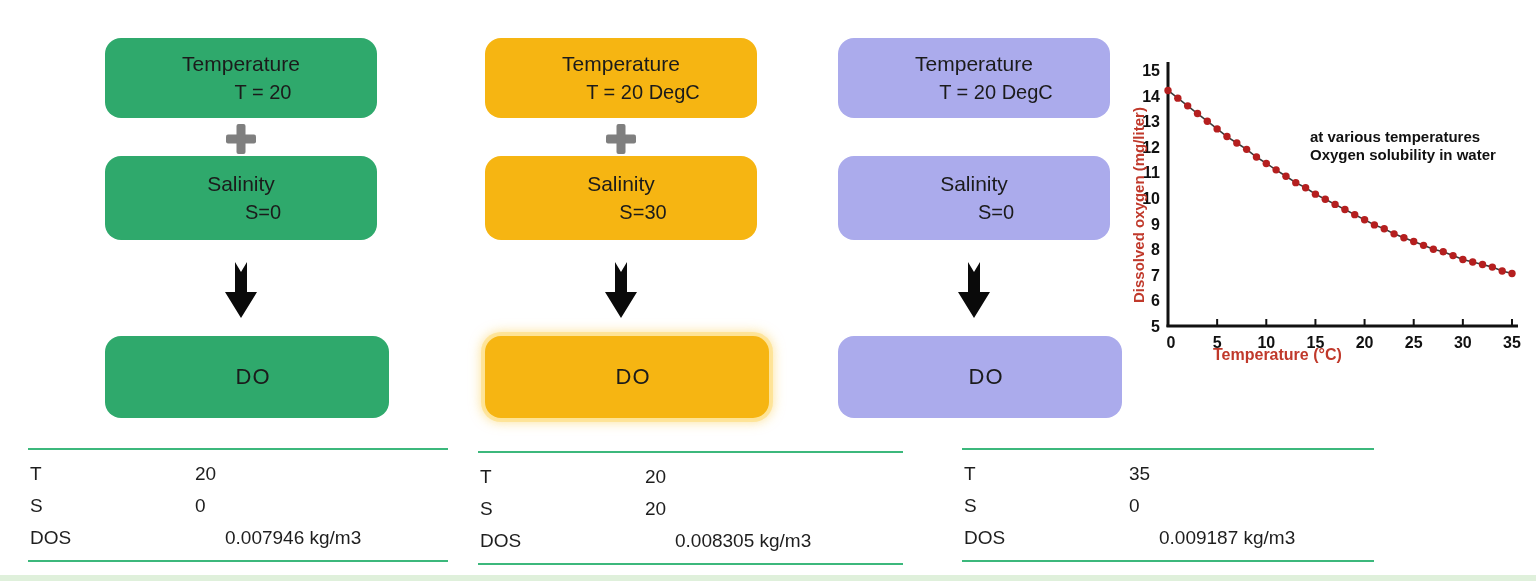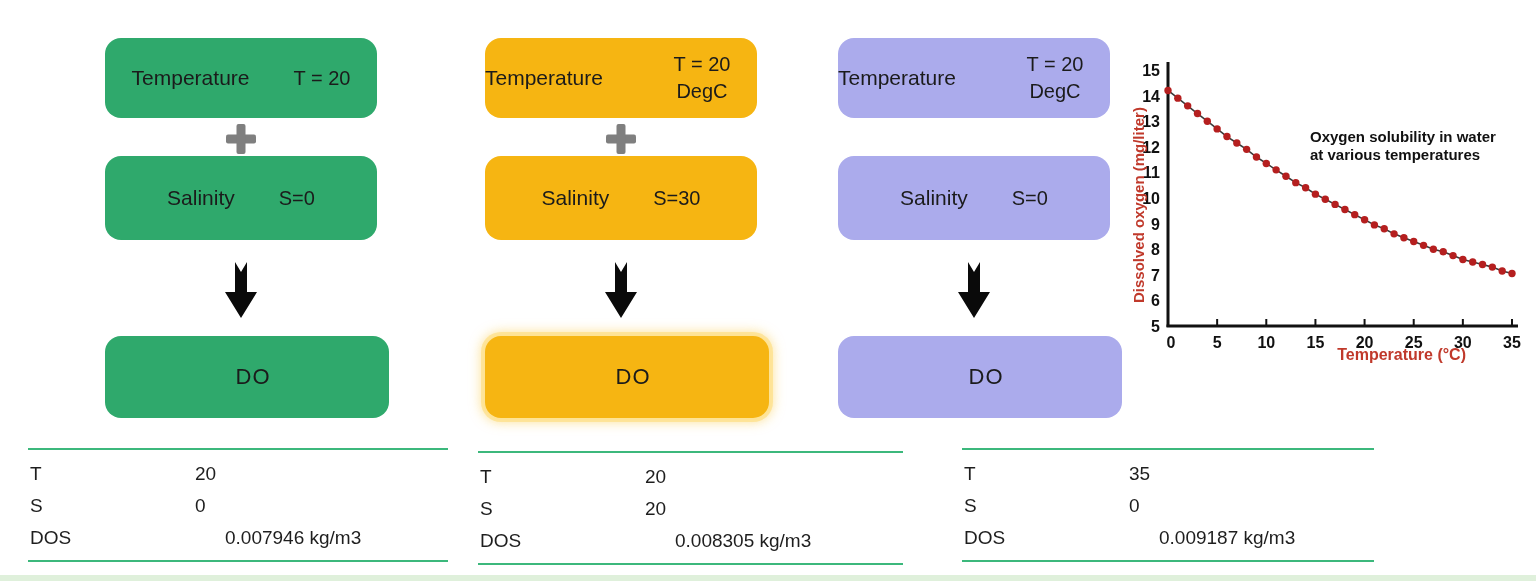--- a/index.html
+++ b/index.html
@@ -1,40 +1,40 @@
 <!DOCTYPE html>
 <html style="--green: #2FA96C; --yellow: #F6B512; --purple: #ABABEC; --plus_gray: #7F7F7F; --arrow_black: #0a0a0a; --table_line: #3CB87C; --chart_red: #C0392B; --chart_dot: #B51F1F; --bottom_bar: #DFF0DB;"><head>
 <meta charset="utf-8">
 <style>
   html,body{margin:0;padding:0;background:#ffffff;width:1536px;height:581px;overflow:hidden;
     font-family:"Liberation Sans","DejaVu Sans",sans-serif;}
   .canvas{position:absolute;inset:0;width:1536px;height:581px;background:#fff;}
   .col{position:absolute;top:38px;width:272px;height:382px;}
-  .box{position:absolute;left:0;width:272px;border-radius:16px;display:flex;flex-direction:row;
+  .box{position:absolute;left:0;width:272px;border-radius:16px;display:flex;flex-direction:column;
     align-items:center;justify-content:center;color:#1b1b1b;font-size:21px;line-height:1.35;text-align:center;}
   .box .l2{font-size:20px;margin-left:44px;}
   .box-temp{top:0;height:80px;}
   .box-sal{top:118px;height:84px;}
   .box-do{top:298px;height:82px;font-size:22px;letter-spacing:1px;padding-left:12px;}
   .c-green .box{background:var(--green);}
   .c-yellow .box{background:var(--yellow);}
   .c-purple .box{background:var(--purple);}
   .c-yellow .box-do{box-shadow:0 0 0 4px rgba(253,224,138,.75),0 0 12px 4px rgba(250,205,80,.6);}
   .plus{position:absolute;top:86px;left:121px;width:30px;height:30px;}
   .arrow{position:absolute;top:224px;left:118px;width:36px;height:58px;}
   .dtable{position:absolute;border-top:2px solid var(--table_line);border-bottom:2px solid var(--table_line);
     padding:8px 0 6px 0;}
   .trow{display:flex;align-items:center;height:32px;font-size:19px;color:#1e1e1e;}
   .tlabel{width:165px;padding-left:2px;}
   .trow.dos .tvalue{padding-left:30px;}
   .chart{position:absolute;left:1124px;top:48px;width:412px;height:345px;}
   .chart svg{position:absolute;left:0;top:0;}
   .ylab{position:absolute;left:2px;top:34px;height:246px;width:24px;display:flex;align-items:center;justify-content:center;
     writing-mode:vertical-rl;transform:rotate(180deg);color:var(--chart_red);font-size:15px;font-weight:bold;white-space:nowrap;}
-  .xlab{position:absolute;left:82px;top:298px;width:260px;text-align:right;color:var(--chart_red);
+  .xlab{position:absolute;left:89px;top:298px;width:260px;text-align:left;color:var(--chart_red);
     font-size:16px;font-weight:bold;}
   .anno{position:absolute;left:186px;top:80px;width:216px;font-size:15px;font-weight:600;color:#111;line-height:1.2;}
   .tick{font:bold 16px "Liberation Sans",sans-serif;fill:#111;}
   .bottombar{position:absolute;left:0;right:0;bottom:0;height:6px;background:var(--bottom_bar);}
 </style>
 </head>
 <body>
 
 <div class="canvas">
 
@@ -200,19 +200,19 @@
         <circle cx="338.85714285714283" cy="211.44" r="3.7" fill="#B51F1F"></circle>
         <circle cx="348.6857142857143" cy="214" r="3.7" fill="#B51F1F"></circle>
         <circle cx="358.51428571428573" cy="216.56" r="3.7" fill="#B51F1F"></circle>
         <circle cx="368.34285714285716" cy="219.12" r="3.7" fill="#B51F1F"></circle>
         <circle cx="378.1714285714286" cy="222.95999999999998" r="3.7" fill="#B51F1F"></circle>
         <circle cx="388" cy="225.52" r="3.7" fill="#B51F1F"></circle>
       </svg>
     <div class="ylab">Dissolved oxygen (mg/liter)</div>
     <div class="xlab">Temperature (°C)</div>
     <div class="anno">
+      <div>at various temperatures</div>
       <div>Oxygen solubility in water</div>
-      <div>at various temperatures</div>
     </div>
   </div>
 
   <div class="bottombar"></div>
 </div>
 
 </body></html>

